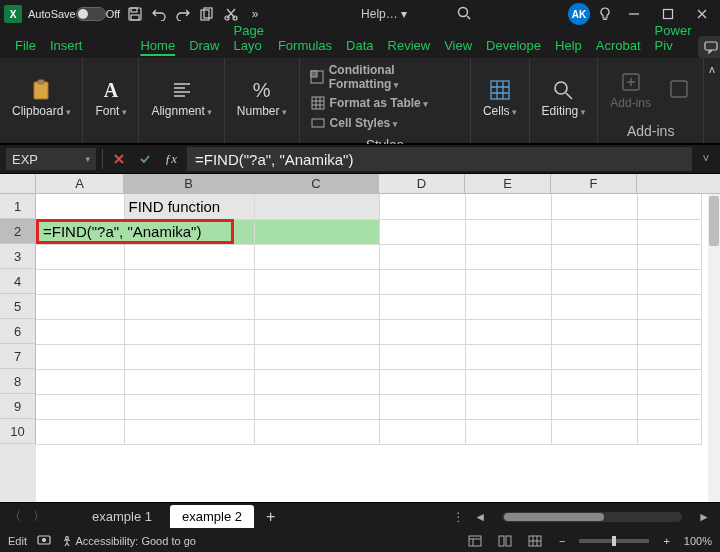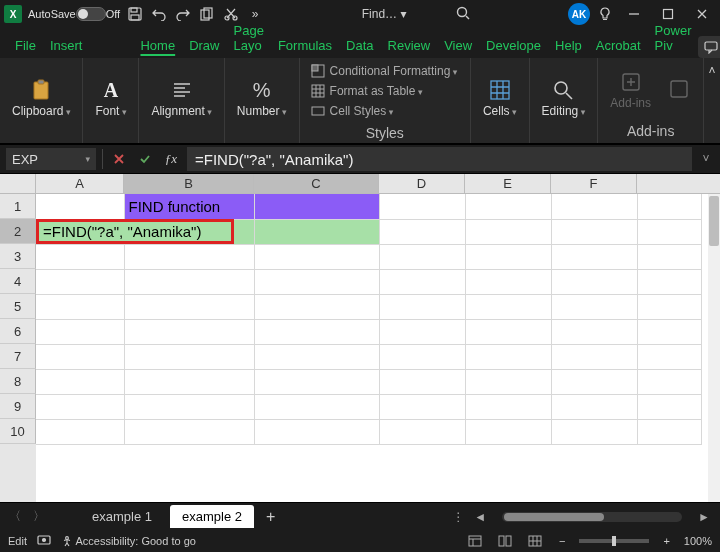--- a/index.html
+++ b/index.html
@@ -63,21 +63,21 @@
   .grid-body { flex:1; display:flex; }
   .row-headers { width:36px; background:#e6e6e6; }
   .row-h { height:25px; border-bottom:1px solid #ccc; border-right:1px solid #bbb; text-align:center; color:#333; font-size:13px; line-height:25px;}
   .row-h.sel{ background:#bdbdbd;}
   .cells { position:relative; flex:1; background:#fff;}
   .cells table { border-collapse:collapse; table-layout:fixed; }
   .cells td { border:1px solid #d8d8d8; height:25px; padding:0 4px; font-size:15px; color:#000; vertical-align:middle; overflow:visible; white-space:nowrap;}
   .cells tr:first-child td { border-top:none; }
   .cells td:first-child{ border-left:none;}
   td.colA{width:88px;} td.colB{width:130px;} td.colC{width:125px;} td.colD{width:86px;} td.colE{width:86px;} td.colF{width:86px;} td.colG{width:64px;}
-  .fill-orange{ background:#8b5cf6; }
+  .fill-orange{ background:#e5e5e5; }
   .fill-green{ background:#a7e0a7;}
   .formula-cell-overlay { position:absolute; left:0; top:25px; height:25px; border:3px solid #d22; padding:0 4px; font-size:15px; display:flex; align-items:center; background:#a7e0a7; color:#000; z-index:5;}
   .vscroll { position:absolute; right:0; top:0; width:12px; height:100%; background:#f0f0f0;}
   .vscroll .thumb{ position:absolute; left:1px; right:1px; top:2px; height:50px; background:#bdbdbd; border-radius:2px;}
 
   
   .sheet-bar { height:28px; background:#1c1c1c; display:flex; align-items:center; padding:0 6px; gap:6px; border-top:1px solid #000;}
   .sheet-nav{ color:#888; width:18px; text-align:center;}
   .sheet-tab { padding:4px 12px; font-size:13px; color:#ccc; cursor:pointer; }
   .sheet-tab.active { background:#fff; color:#000; border-radius:3px 3px 0 0;}
@@ -133,21 +133,21 @@
   </div>
   <div class="qat-icn">
     <svg width="14" height="14" viewBox="0 0 14 14" stroke="#ccc" fill="none" stroke-width="1.2">
         <circle cx="3" cy="11" r="2"></circle>
         <circle cx="11" cy="11" r="2"></circle>
         <path d="M3 11 L11 2 M11 11 L3 2"></path>
       </svg>
   </div>
   <div class="qat-icn">»</div>
   <div class="title-center">
-    <span class="doclbl"><span>Find…</span> ▾</span>
+    <span class="doclbl"><span>Help…</span> ▾</span>
     <span style="width:30px"></span>
     <span class="searchglass">
       <svg width="14" height="14" viewBox="0 0 14 14" stroke="#ccc" fill="none" stroke-width="1.4">
           <circle cx="6" cy="6" r="4.5"></circle>
           <path d="M10 10 L13 13"></path>
         </svg>
     </span>
   </div>
   <div class="user-badge">AK</div>
   <div class="qat-icn">
@@ -241,21 +241,21 @@
   <div class="ribbon-group">
     <div class="grp-body">
       <div class="big-btn">
         <div class="ic" style="font-size:20px;color:#ccc;">%</div>
         <span class="dropdown-caret">Number</span>
       </div>
     </div>
     <div class="grp-label"></div>
   </div>
   <div class="ribbon-group" style="flex:1">
-    <div class="grp-body" style="width:100%;justify-content:flex-start;">
+    <div class="grp-body" style="width:100%;justify-content:flex-start;font-weight:bold;">
       <div class="styles-col">
         <div class="row-btn">
           <span class="ic">
             <svg width="14" height="14" viewBox="0 0 14 14" stroke="#aaa" fill="none">
                 <rect x="1" y="1" width="12" height="12"></rect>
                 <rect x="1" y="1" width="6" height="6" fill="#666"></rect>
               </svg>
           </span>
           <span class="dropdown-caret">Conditional Formatting</span>
         </div>

